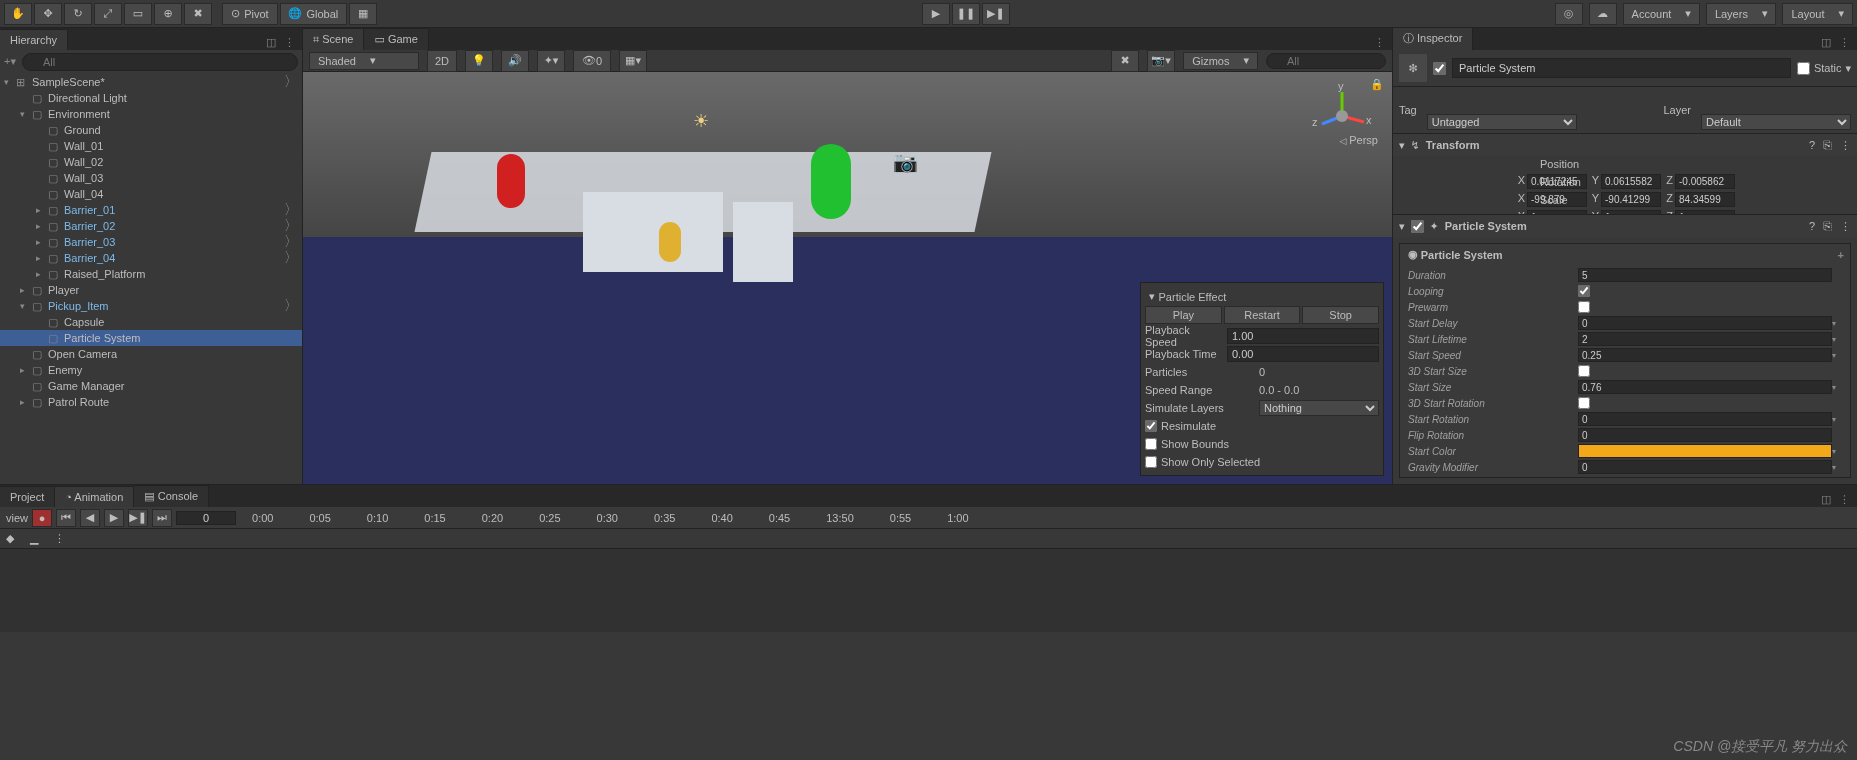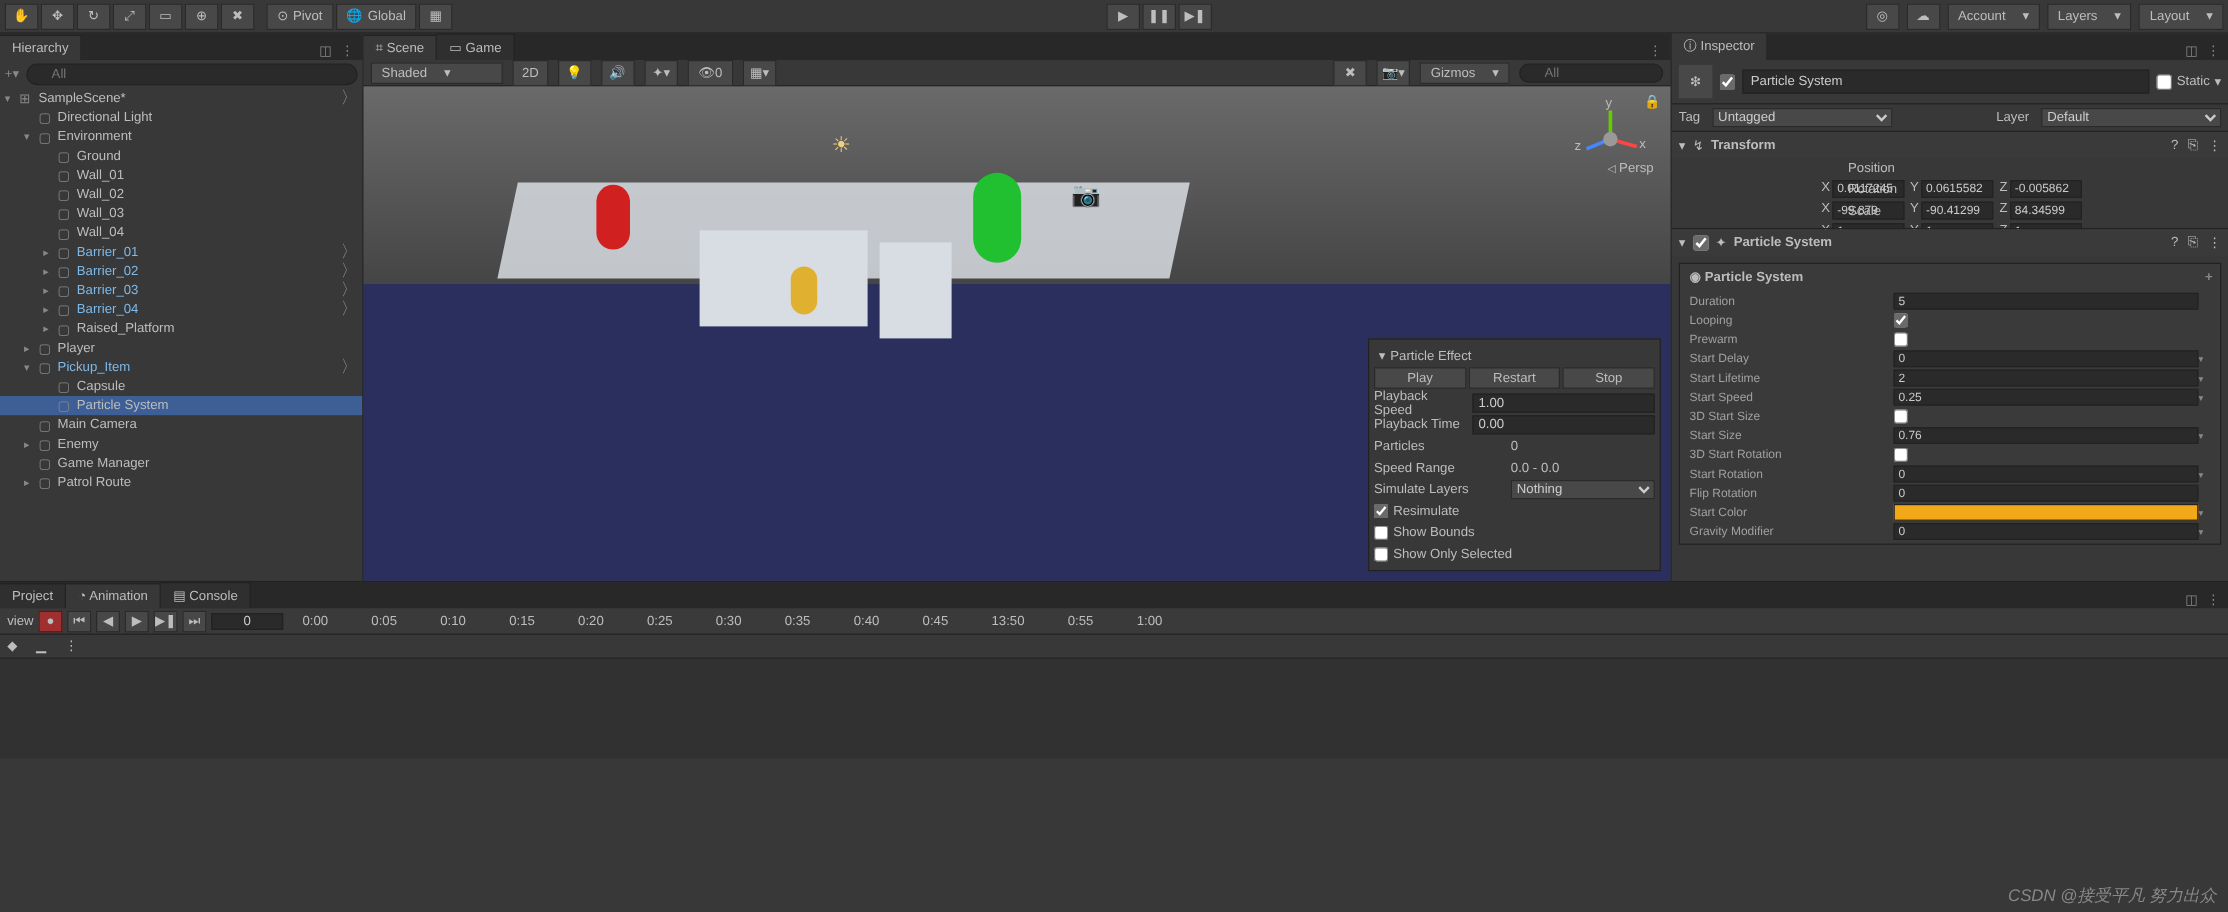--- a/index.html
+++ b/index.html
@@ -63,42 +63,42 @@
 .axis-gizmo { position: absolute; top: 14px; right: 20px; width: 60px; height: 60px; color: #ccc; }
 .lock-icon { position: absolute; top: 6px; right: 8px; color: #888; }
 .persp-label { position: absolute; top: 62px; right: 14px; font-size: 10px; color: #bdbdbd; }
 
 
 .insp-header { padding: 4px 6px; display: flex; align-items: center; gap: 6px; border-bottom: 1px solid #222; }
 .insp-cube { width: 28px; height: 28px; background: #484848; display: flex; align-items: center; justify-content: center; }
 .insp-name { flex: 1; background: #2a2a2a; border: 1px solid #222; padding: 3px 6px; color: #ccc; }
 .static-block { display: flex; align-items: center; gap: 4px; }
 .insp-row { padding: 3px 6px; display: flex; align-items: center; gap: 10px; }
-.insp-row select { background: #484848; border: 1px solid #2a2a2a; color: #ccc; min-width: 150px; }
+.insp-row select { background: #484848; border: 1px solid #2a2a2a; color: #ccc; min-width: 150px; margin-top: 24px; }
 
 .component { border-top: 1px solid #222; }
 .comp-header { height: 22px; display: flex; align-items: center; padding: 0 6px; gap: 6px; background: #3a3a3a; }
 .comp-header .title { flex: 1; font-weight: bold; }
 .comp-header .hdr-icons { display: flex; gap: 8px; color: #888; }
 .comp-body { padding: 2px 8px; }
 .prop-row { display: flex; align-items: center; height: 18px; gap: 4px; flex-direction: column; }
 .prop-row label { width: 170px; }
 .xyz { display: flex; gap: 2px; flex: 1; }
 .xyz span { width: 10px; text-align: right; }
 .xyz input { width: 60px; background: #2a2a2a; border: 1px solid #222; color: #ccc; padding: 1px 3px; font-size: 10px; }
 
 .ps-section { border: 1px solid #222; background: #3a3a3a; margin: 6px; }
 .ps-sec-header { padding: 4px 8px; display: flex; align-items: center; font-weight: bold; position: relative; }
 .ps-plus { position: absolute; right: 6px; color: #888; }
 .open-editor { display: flex; justify-content: flex-end; padding: 4px; }
 .open-editor button { background: #484848; border: 1px solid #2a2a2a; color: #bdbdbd; padding: 2px 20px; cursor: pointer; }
 
 .ps-props { padding: 2px 8px 2px 8px; }
 .ps-prop { display: flex; align-items: center; height: 16px; }
-.ps-prop label { width: 170px; font-size: 10px; color: #a0a0a0; }
+.ps-prop label { width: 170px; font-size: 10px; color: #a0a0a0; font-style: italic; }
 .ps-prop .pval { flex: 1; display: flex; align-items: center; gap: 4px; }
 .ps-prop input[type=text] { width: 100%; background: #2a2a2a; border: 1px solid #222; color: #ccc; padding: 0 3px; font-size: 10px; height: 14px; }
 .ps-prop input[type=checkbox] { width: 12px; height: 12px; }
 .color-swatch { width: 100%; height: 14px; background: #f2a818; border: 1px solid #222; }
 .prop-more { width: 10px; color: #888; font-size: 8px; }
 
 
 .bottom-panel { height: 148px; background: #383838; border-top: 1px solid #222; display: flex; flex-direction: column; }
 .bottom-tabs { padding-left: 0; }
 .timeline-toolbar { height: 22px; background: #3a3a3a; border-bottom: 1px solid #222; display: flex; align-items: center; padding: 0 6px; gap: 4px; }
@@ -258,21 +258,21 @@
           <span class="tree-label">Capsule</span>
         </div>
         <div class="tree-row selected" style="padding-left: 36px;">
           <span class="caret"></span>
           <span class="row-icon">▢</span>
           <span class="tree-label">Particle System</span>
         </div>
         <div class="tree-row" style="padding-left: 20px;">
           <span class="caret"></span>
           <span class="row-icon">▢</span>
-          <span class="tree-label">Main Camera</span>
+          <span class="tree-label">Open Camera</span>
         </div>
         <div class="tree-row" style="padding-left: 20px;">
           <span class="caret">▸</span>
           <span class="row-icon">▢</span>
           <span class="tree-label">Enemy</span>
         </div>
         <div class="tree-row" style="padding-left: 20px;">
           <span class="caret"></span>
           <span class="row-icon">▢</span>
           <span class="tree-label">Game Manager</span>

